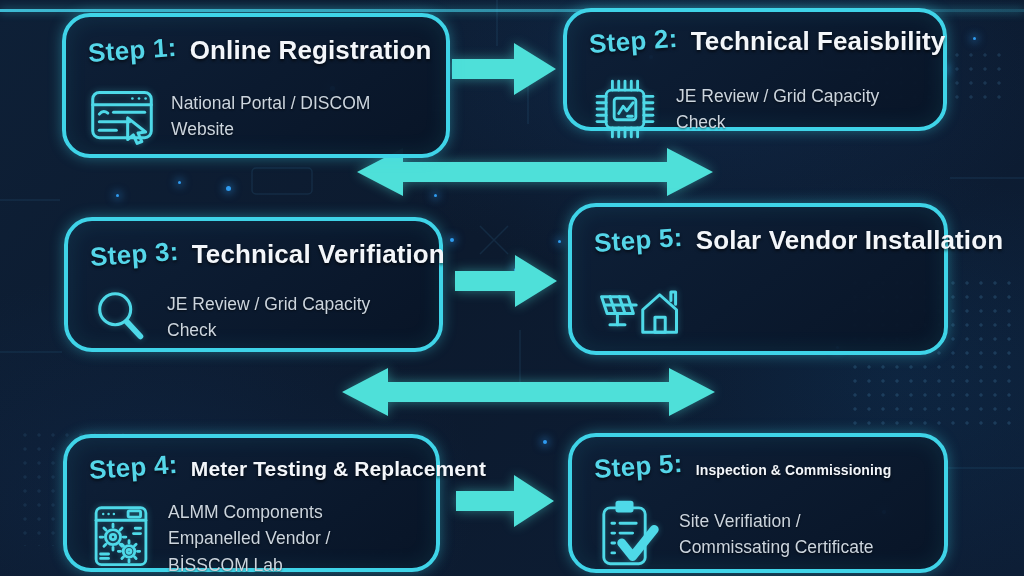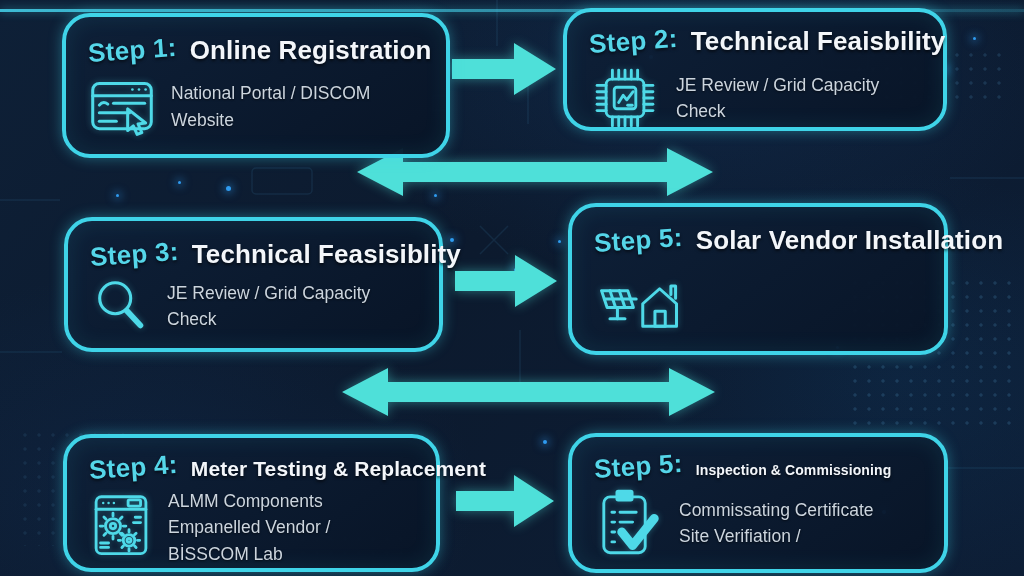--- a/index.html
+++ b/index.html
@@ -37,21 +37,21 @@
   .box-header{display:flex;align-items:baseline;gap:13px;margin-top:4px;}
   .step-label{
     display:inline-block;font-size:26px;font-weight:700;color:#55d6e9;
     transform:rotate(-4deg);letter-spacing:.3px;
     text-shadow:0 2px 3px rgba(0,0,0,.55);white-space:nowrap;
   }
   .box-title{
     font-size:26px;font-weight:700;color:#f3f6fa;letter-spacing:.1px;
     text-shadow:0 2px 3px rgba(0,0,0,.6);white-space:nowrap;
   }
-  .box-body{display:flex;align-items:center;gap:15px;flex:1;margin-top:5px;}
+  .box-body{display:flex;align-items:center;gap:15px;flex:1;margin-top:16px;}
   .icon{flex:0 0 auto;line-height:0;}
   .icon svg{stroke:#4ed9e8;fill:none;stroke-width:3.2;stroke-linecap:round;stroke-linejoin:round;
     filter:drop-shadow(0 0 3px rgba(78,217,232,.35));}
   .subtitle{font-size:17.5px;color:#ccd5de;line-height:1.5;text-shadow:0 1px 2px rgba(0,0,0,.55);}
   .subtitle span{display:block;}
   
   .arrow{position:absolute;z-index:1;line-height:0;}
   .arrow svg{filter:drop-shadow(0 0 6px rgba(78,224,217,.45));}
   
   .b1{left:62px;top:13px;width:388px;height:145px;}
@@ -170,21 +170,21 @@
       <div class="subtitle">
         <span>JE Review / Grid Capacity Check</span>
         <span></span>
       </div>
     </div>
   </div>
 
   <div class="box b3">
     <div class="box-header">
       <span class="step-label">Step 3:</span>
-      <span class="box-title">Technical Feasisiblity</span>
+      <span class="box-title">Technical Verifiation</span>
     </div>
     <div class="box-body">
       <span class="icon">
         <svg width="62" height="62" viewBox="0 0 64 64">
           <circle cx="26" cy="24" r="16"></circle>
           <line x1="38" y1="37" x2="52" y2="52" stroke-width="6"></line>
         </svg>
       </span>
       <div class="subtitle">
         <span>JE Review / Grid Capacity Check</span>
@@ -257,22 +257,22 @@
           <rect x="10" y="11" width="46" height="62" rx="7"></rect>
           <rect x="23" y="3" width="20" height="13" rx="3" fill="#4ed9e8" stroke="none"></rect>
           <path d="M19 28 h3 M28 28 h18"></path>
           <path d="M19 39 h3 M28 39 h14"></path>
           <path d="M19 50 h3"></path>
           <path d="M19 61 h3"></path>
           <path d="M30 50 l12 15 24 -30" stroke-width="10"></path>
         </svg>
       </span>
       <div class="subtitle">
+        <span>Site Verifiation /</span>
         <span>Commissating Certificate</span>
-        <span>Site Verifiation /</span>
       </div>
     </div>
   </div>
 
   <div class="arrow" style="left:452px;top:40px;">
     <svg width="106" height="58" viewBox="0 0 106 58">
       <polygon fill="#4ee0d9" points="0,19 62,19 62,3 104,29 62,55 62,39 0,39"></polygon>
     </svg>
   </div>
 

